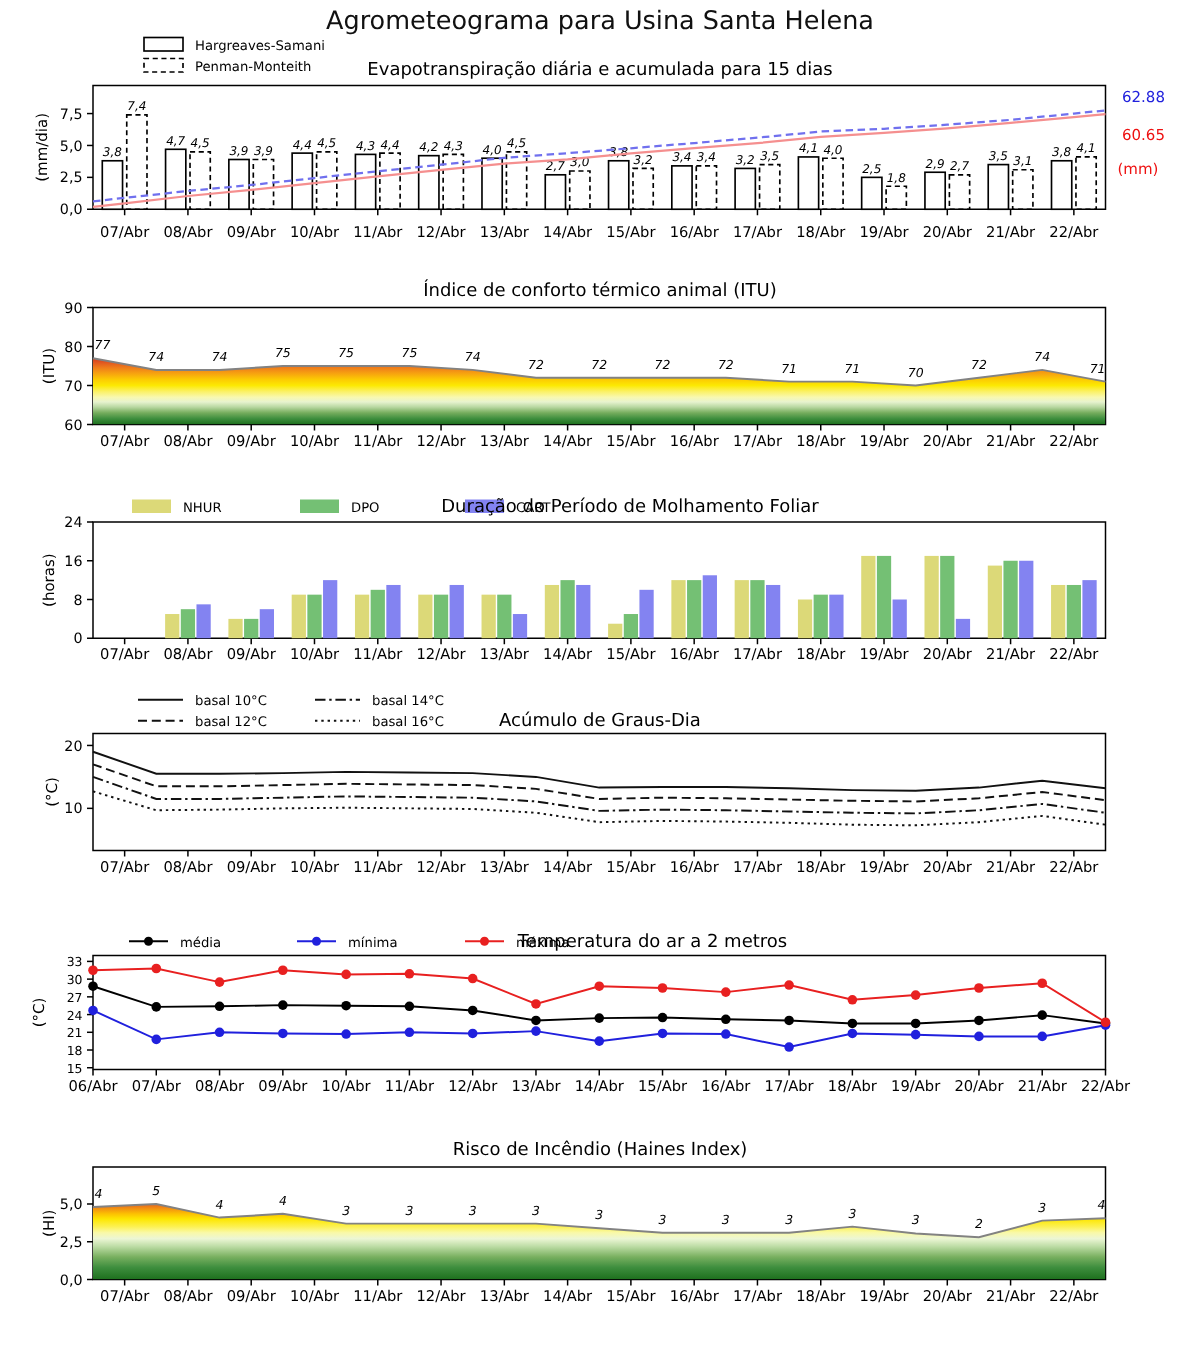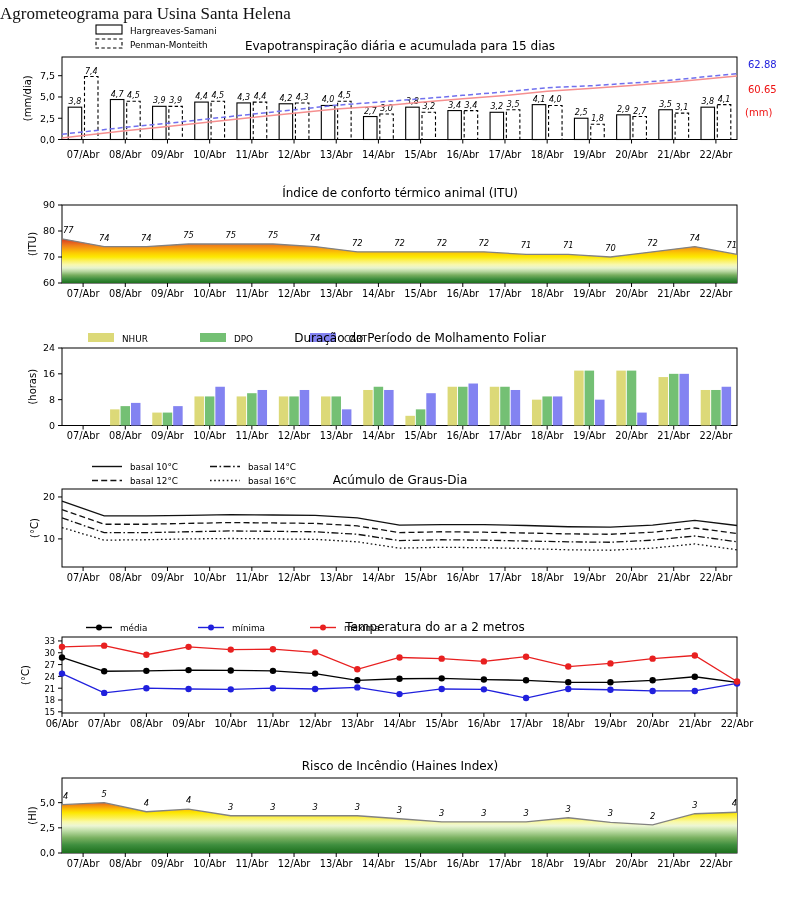--- a/index.html
+++ b/index.html
@@ -1,19 +1,19 @@
 <!DOCTYPE html>
 <html><head>
 <meta charset="utf-8">
 <style>
   html,body{margin:0;padding:0;background:#fff;}
   #stage{position:relative;width:800px;height:900px;background:#ffffff;overflow:hidden;
          font-family:"DejaVu Sans","Liberation Sans",sans-serif;}
-  #main-title{position:absolute;top:4px;left:0;width:800px;text-align:left;
-              font-size:17px;color:#111;font-family:Liberation Serif, serif;}
+  #main-title{position:absolute;top:4px;left:0;width:800px;text-align:center;
+              font-size:17px;color:#111;}
   svg text{font-family:"DejaVu Sans","Liberation Sans",sans-serif;}
 </style>
 </head>
 <body>
 
 <div id="stage">
   <div id="main-title">Agrometeograma para Usina Santa Helena</div>
   <svg id="charts" width="800" height="900" viewBox="0 0 800 900">
       <defs>
         <linearGradient id="grad-itu" x1="0" y1="0" x2="0" y2="1">

